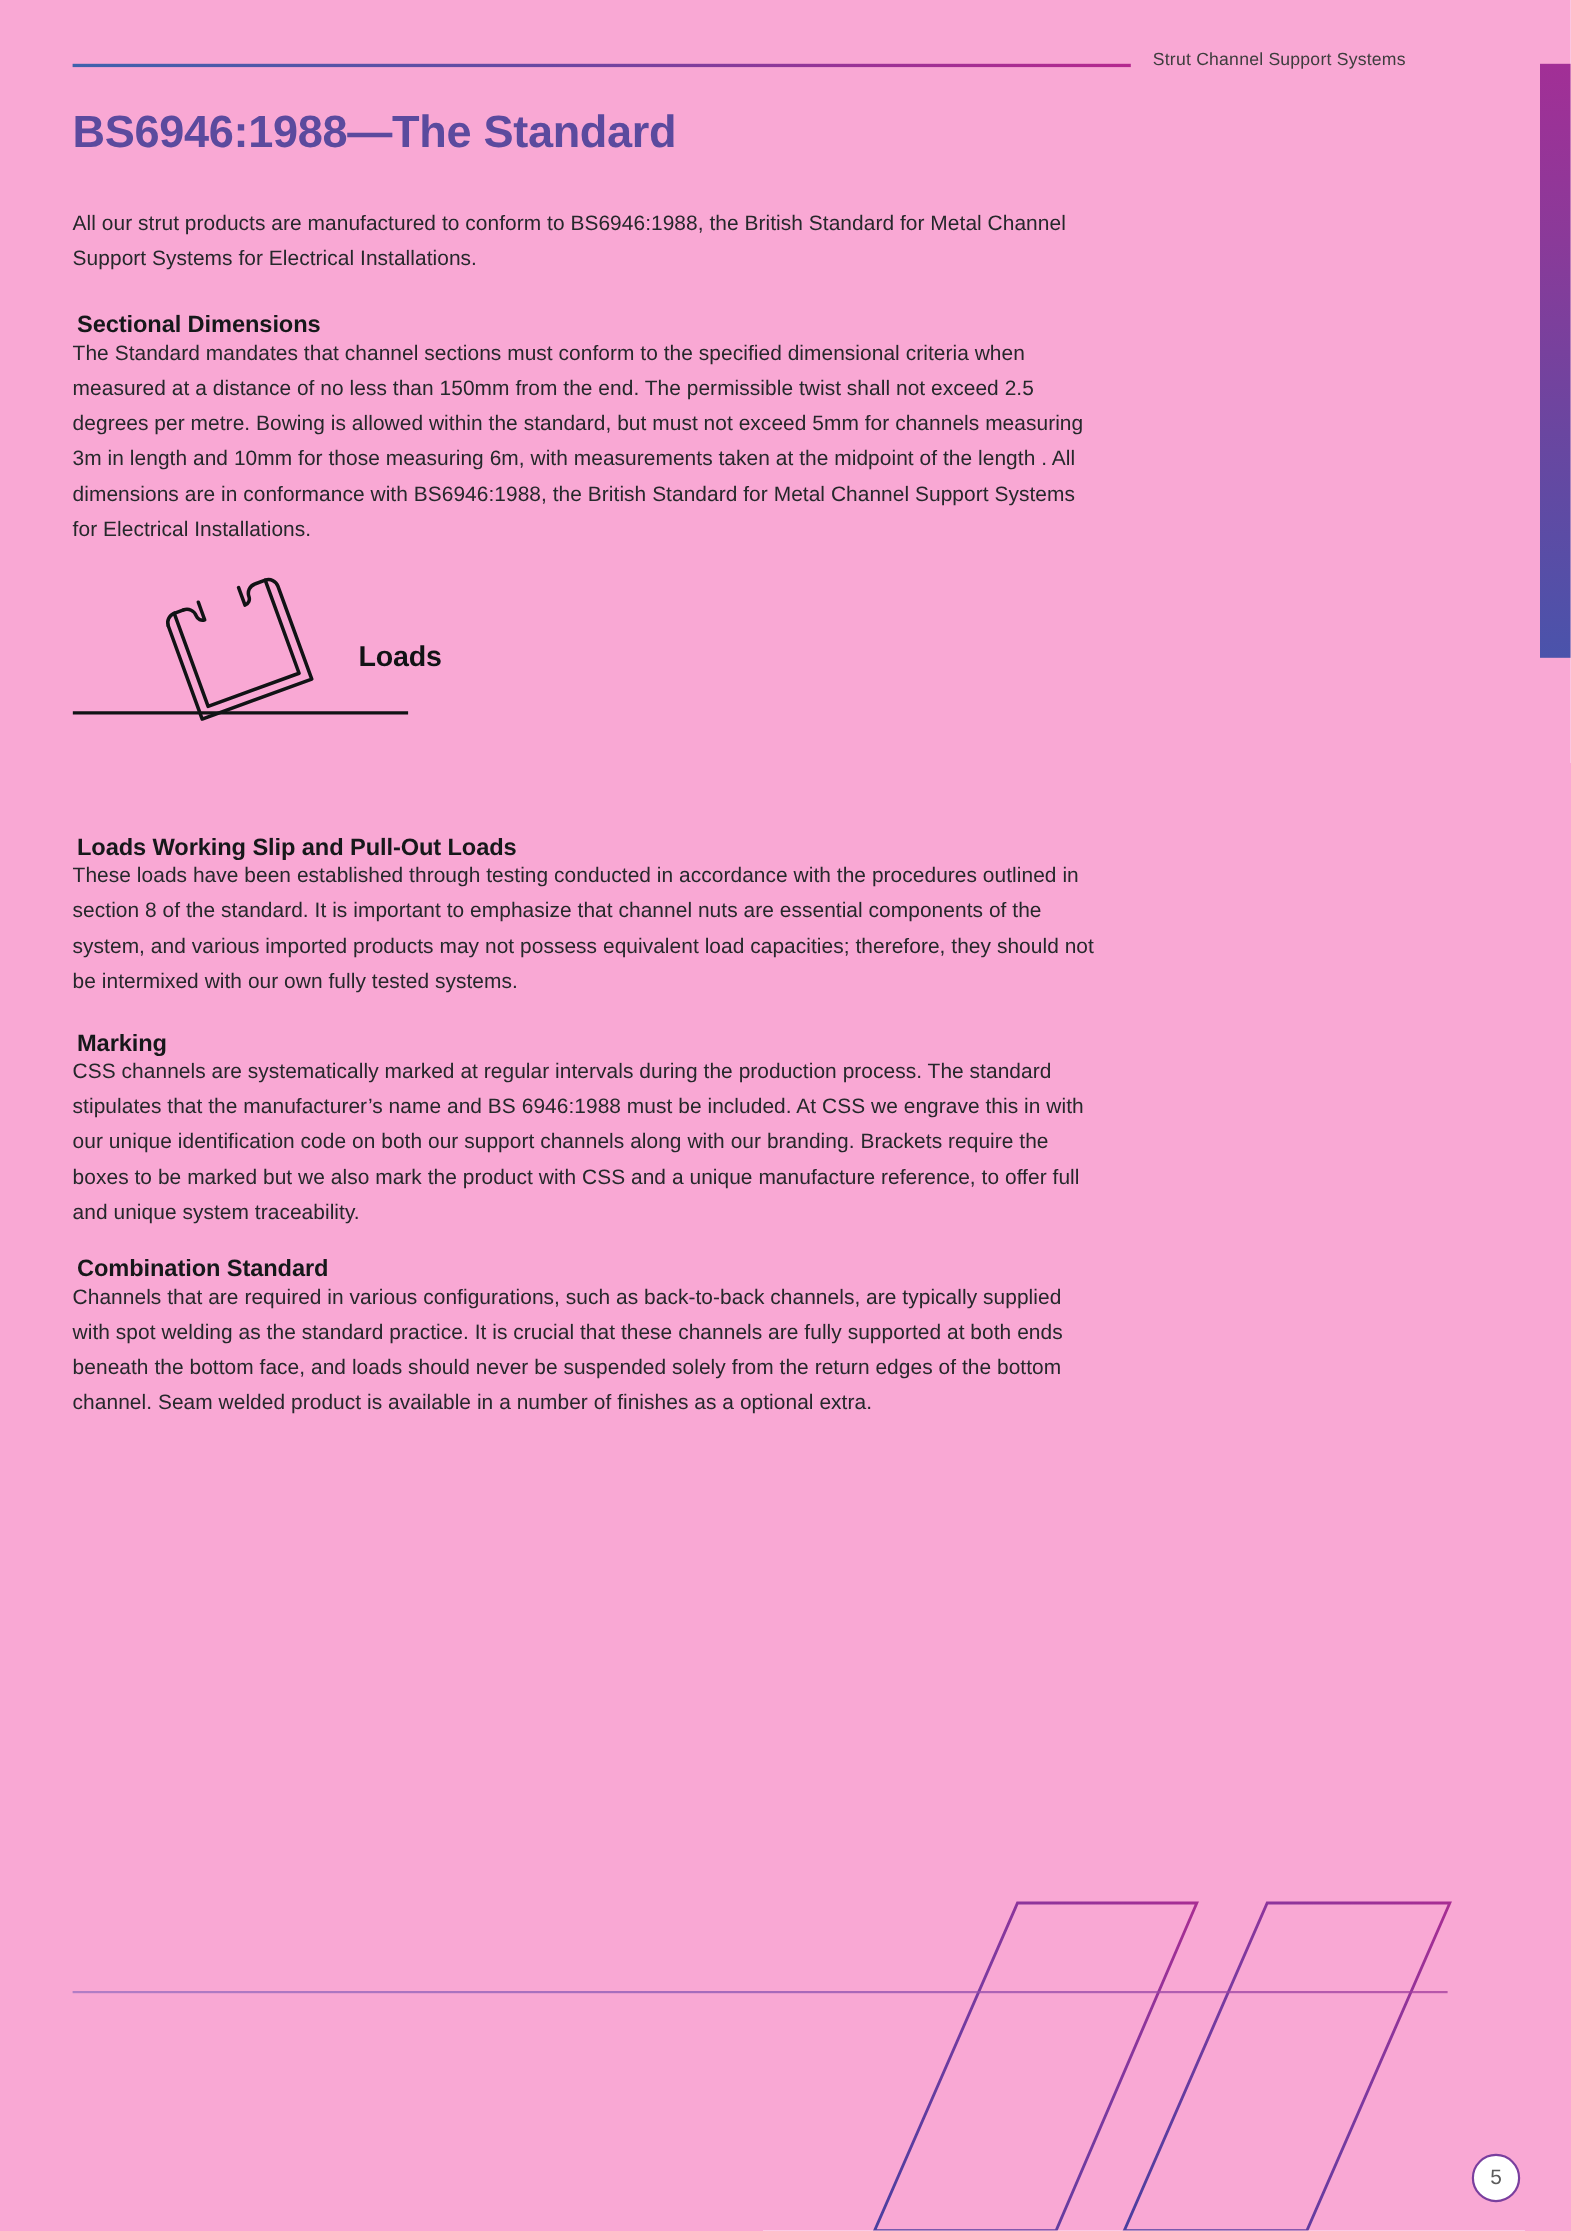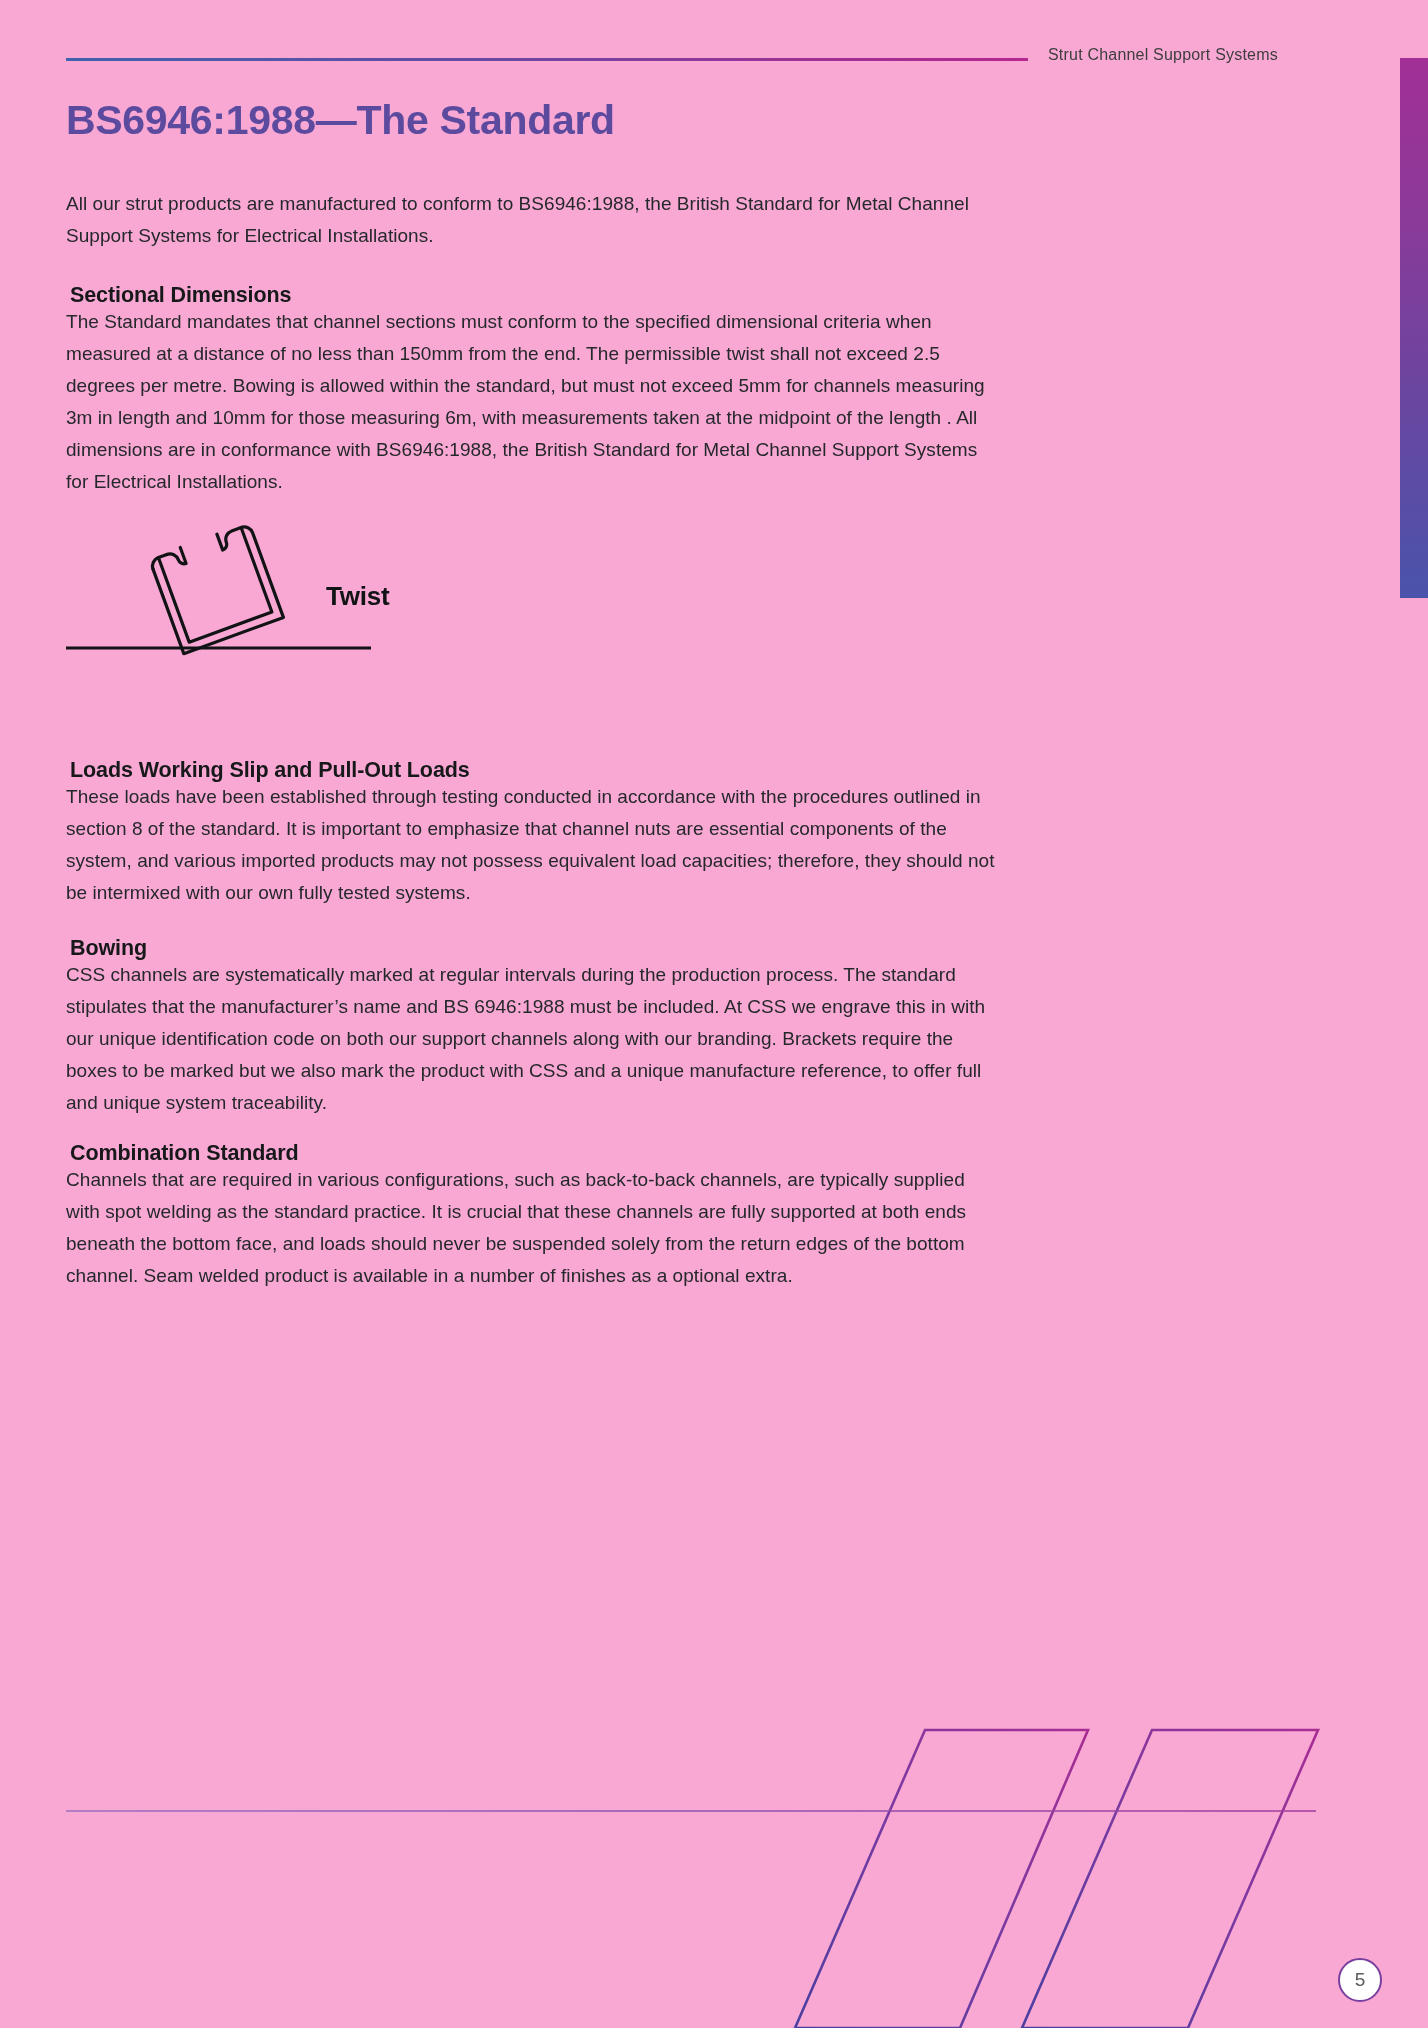--- a/index.html
+++ b/index.html
@@ -185,21 +185,21 @@
     <h1 class="page-title">BS6946:1988—The Standard</h1>
 
     <div class="blk para" id="intro-para">All our strut products are manufactured to conform to BS6946:1988, the British Standard for Metal Channel Support Systems for Electrical Installations.</div>
 
     <h2 class="blk sub" id="sec-dim-head">Sectional Dimensions</h2>
     <div class="blk para" id="sec-dim-para">The Standard mandates that channel sections must conform to the specified dimensional criteria when measured at a distance of no less than 150mm from the end. The permissible twist shall not exceed 2.5 degrees per metre. Bowing is allowed within the standard, but must not exceed 5mm for channels measuring 3m in length and 10mm for those measuring 6m, with measurements taken at the midpoint of the length . All dimensions are in conformance with BS6946:1988, the British Standard for Metal Channel Support Systems for Electrical Installations.</div>
 
     <h2 class="blk sub" id="swl-head">Loads Working Slip and Pull-Out Loads</h2>
     <div class="blk para" id="swl-para">These loads have been established through testing conducted in accordance with the procedures outlined in section 8 of the standard. It is important to emphasize that channel nuts are essential components of the system, and various imported products may not possess equivalent load capacities; therefore, they should not be intermixed with our own fully tested systems.</div>
 
-    <h2 class="blk sub" id="marking-head">Bowing</h2>
+    <h2 class="blk sub" id="marking-head">Marking</h2>
     <div class="blk para" id="marking-para">CSS channels are systematically marked at regular intervals during the production process. The standard stipulates that the manufacturer’s name and BS 6946:1988 must be included. At CSS we engrave this in with our unique identification code on both our support channels along with our branding. Brackets require the boxes to be marked but we also mark the product with CSS and a unique manufacture reference, to offer full and unique system traceability.</div>
 
     <h2 class="blk sub" id="comb-head">Combination Standard</h2>
     <div class="blk para" id="comb-para">Channels that are required in various configurations, such as back-to-back channels, are typically supplied with spot welding as the standard practice. It is crucial that these channels are fully supported at both ends beneath the bottom face, and loads should never be suspended solely from the return edges of the bottom channel. Seam welded product is available in a number of finishes as a optional extra.</div>
 
   </div>
 
   <div class="figures">
 
     <div class="fig" id="fig-twist">
@@ -226,21 +226,21 @@
           <path d="M 99 31 A 9 9 0 0 1 108 22"></path>
           <path d="M 117 22
                    A 9 9 0 0 1 126 31
                    A 6 6 0 0 0 132 37
                    L 132 28
                    M 132 28
                    L 132 20"></path>
           <path d="M 108 22 L 117 22"></path>
         </g>
       </svg>
-      <div class="fig-label" id="label-twist">Twist</div>
+      <div class="fig-label" id="label-twist">Loads</div>
     </div>
 
 
   </div>
 
   <div class="footer">
     <svg width="1428" height="348" viewBox="0 0 1428 348" xmlns="http://www.w3.org/2000/svg">
       <defs>
         <linearGradient id="slantGrad1" x1="0" y1="1" x2="1" y2="0">
           <stop offset="0%" stop-color="#4a3fa0"></stop>

